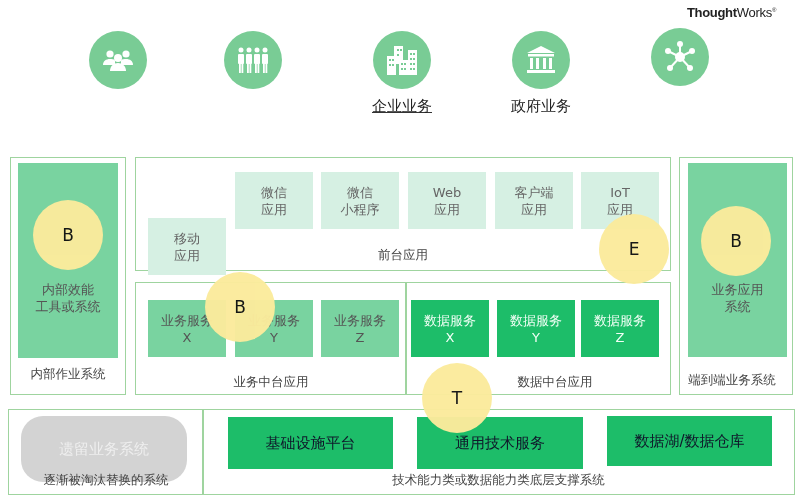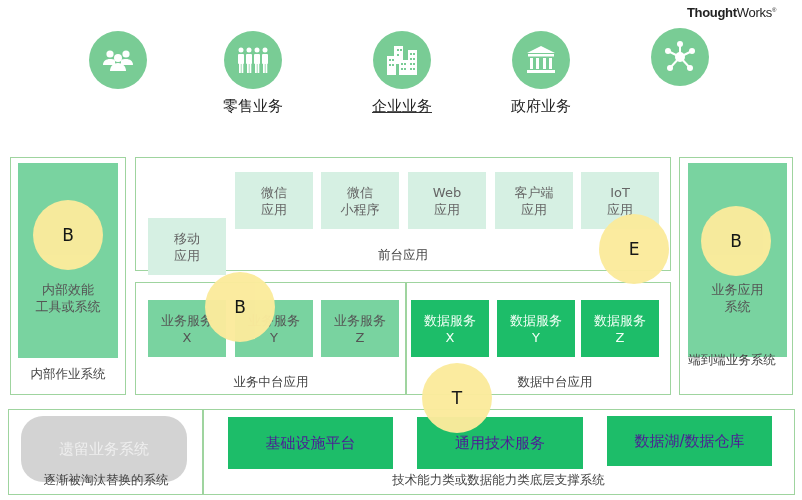--- a/index.html
+++ b/index.html
@@ -10,21 +10,21 @@
   .brand span.w{font-weight:400;}
   .cat{width:120px;text-align:center;}
   .cat .circ{width:58px;height:58px;border-radius:50%;background:#79cc95;margin:0 auto;display:flex;align-items:center;justify-content:center;}
   .cat .lbl{margin-top:8px;font-size:15px;color:#222;}
   .frame{border:1.5px solid #9fd49f;}
   .cap{font-size:12.5px;color:#444;text-align:center;}
   .tile{background:#d6f0e3;color:#666;font-size:13px;text-align:center;display:flex;align-items:center;justify-content:center;line-height:17px;white-space:pre-line;}
   .tile-mid{background:#79d3a0;color:#555;font-size:13px;text-align:center;display:flex;align-items:center;justify-content:center;line-height:17px;white-space:pre-line;}
   .tile-dark{background:#1dbd69;color:#f2fff6;font-size:13px;text-align:center;display:flex;align-items:center;justify-content:center;line-height:17px;white-space:pre-line;}
   .tile-gray{background:#d3d3d3;color:#eee;font-size:15px;display:flex;align-items:center;justify-content:center;}
-  .tile-big{background:#1dbd69;color:#4c1d95;font-size:15px;display:flex;align-items:center;justify-content:center;}
+  .tile-big{background:#1dbd69;color:#0f172a;font-size:15px;display:flex;align-items:center;justify-content:center;}
   .side{background:#79d3a0;color:#555;font-size:13px;text-align:center;line-height:17px;white-space:pre-line;}
   .badge{width:70px;height:70px;border-radius:50%;background:#fbeb9c;display:flex;align-items:center;justify-content:center;font-size:17px;color:#111;opacity:0.97;}
 </style>
 </head>
 <body>
 
 <div class="abs brand"><b>Thought</b><span class="w">Works</span><sup style="font-size:6px">®</sup></div>
 
 <div class="abs cat" style="left:58px;top:31px;">
   <div class="circ">
@@ -56,21 +56,20 @@
           <rect x="6.5" y="17" width="1.8" height="10"></rect>
           <rect x="12" y="17" width="1.8" height="10"></rect>
           <rect x="14.5" y="17" width="1.8" height="10"></rect>
           <rect x="20" y="17" width="1.8" height="10"></rect>
           <rect x="22.5" y="17" width="1.8" height="10"></rect>
           <rect x="28" y="17" width="1.8" height="10"></rect>
           <rect x="30.5" y="17" width="1.8" height="10"></rect>
         </g>
       </svg>
   </div>
-  <div class="lbl">零售业务</div>
 </div>
 <div class="abs cat" style="left:342px;top:31px;text-decoration:underline;">
   <div class="circ">
     <svg width="34" height="32" viewBox="0 0 34 32">
         <g fill="#fff">
           <rect x="2" y="12" width="9" height="19"></rect>
           <rect x="9" y="2" width="9" height="18"></rect>
           <rect x="14" y="16" width="9" height="15"></rect>
           <rect x="23" y="6" width="9" height="25"></rect>
         </g>
@@ -171,21 +170,21 @@
 X</div>
 <div class="abs tile-dark" style="left:497px;top:300px;width:78px;height:57px;">数据服务
 Y</div>
 <div class="abs tile-dark" style="left:581px;top:300px;width:78px;height:57px;">数据服务
 Z</div>
 <div class="abs cap" style="left:470px;top:374px;width:170px;">数据中台应用</div>
 
 <div class="abs frame" style="left:679px;top:157px;width:114px;height:238px;"></div>
 <div class="abs side" style="left:688px;top:163px;width:99px;height:194px;padding-top:118px;">业务应用
 系统</div>
-<div class="abs cap" style="left:679px;top:352px;width:106px;">端到端业务系统</div>
+<div class="abs cap" style="left:679px;top:372px;width:106px;">端到端业务系统</div>
 
 <div class="abs frame" style="left:8px;top:409px;width:196px;height:86px;"></div>
 <div class="abs tile-gray" style="left:21px;top:416px;width:166px;height:66px;border-radius:22px;">遗留业务系统</div>
 <div class="abs cap" style="left:8px;top:472px;width:196px;">逐渐被淘汰替换的系统</div>
 
 <div class="abs frame" style="left:202px;top:409px;width:593px;height:86px;"></div>
 <div class="abs tile-big" style="left:228px;top:417px;width:165px;height:52px;">基础设施平台</div>
 <div class="abs tile-big" style="left:417px;top:417px;width:166px;height:52px;">通用技术服务</div>
 <div class="abs tile-big" style="left:607px;top:416px;width:165px;height:50px;">数据湖/数据仓库</div>
 <div class="abs cap" style="left:202px;top:472px;width:593px;padding-left:0;">技术能力类或数据能力类底层支撑系统</div>

